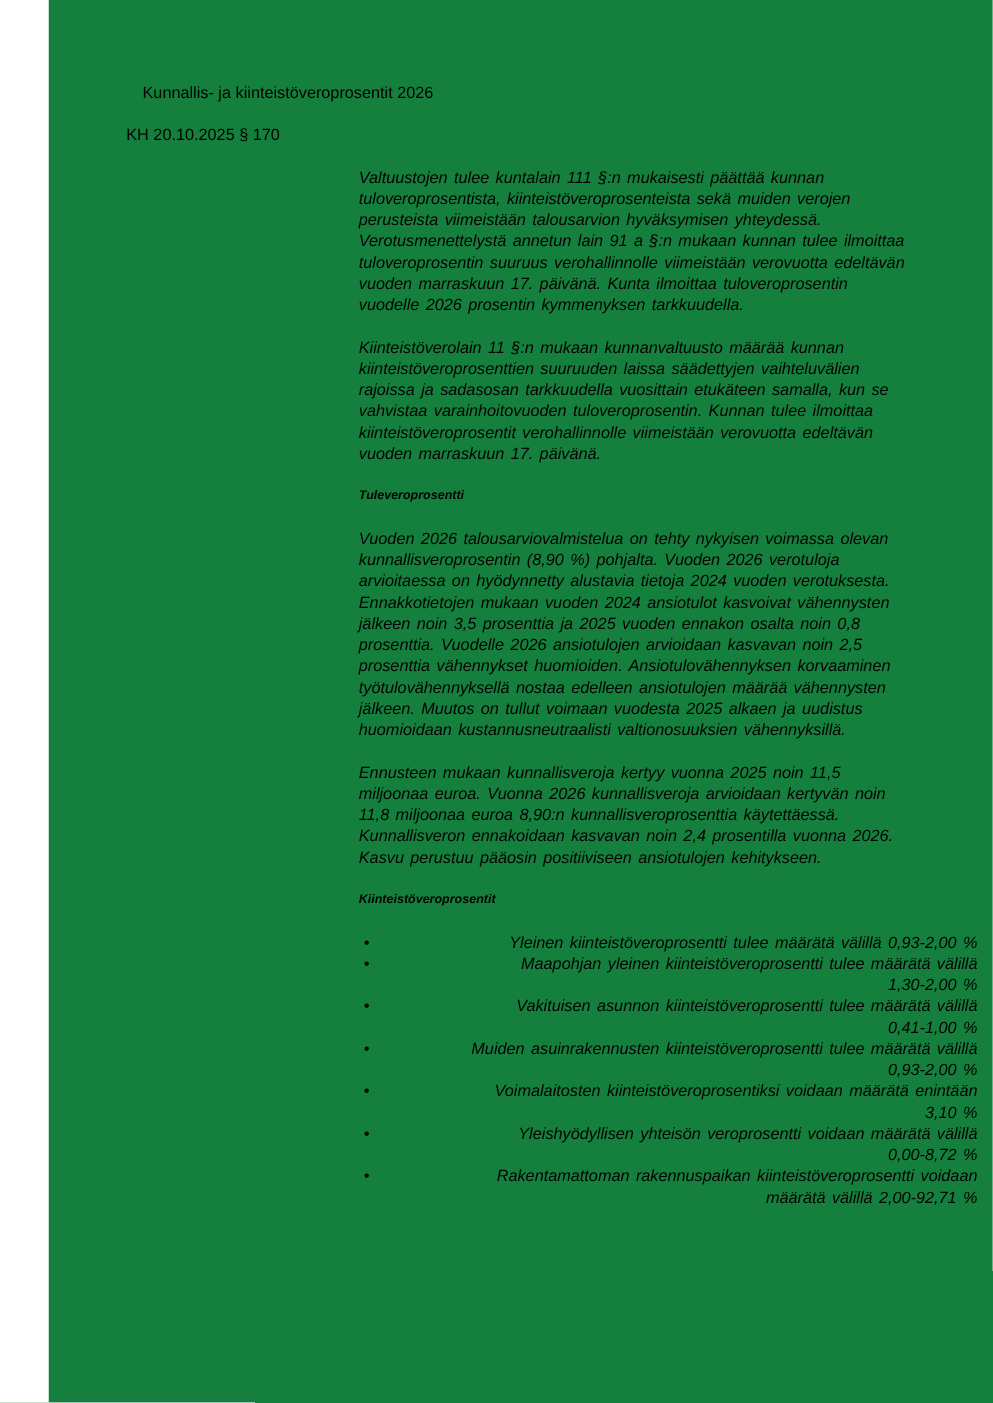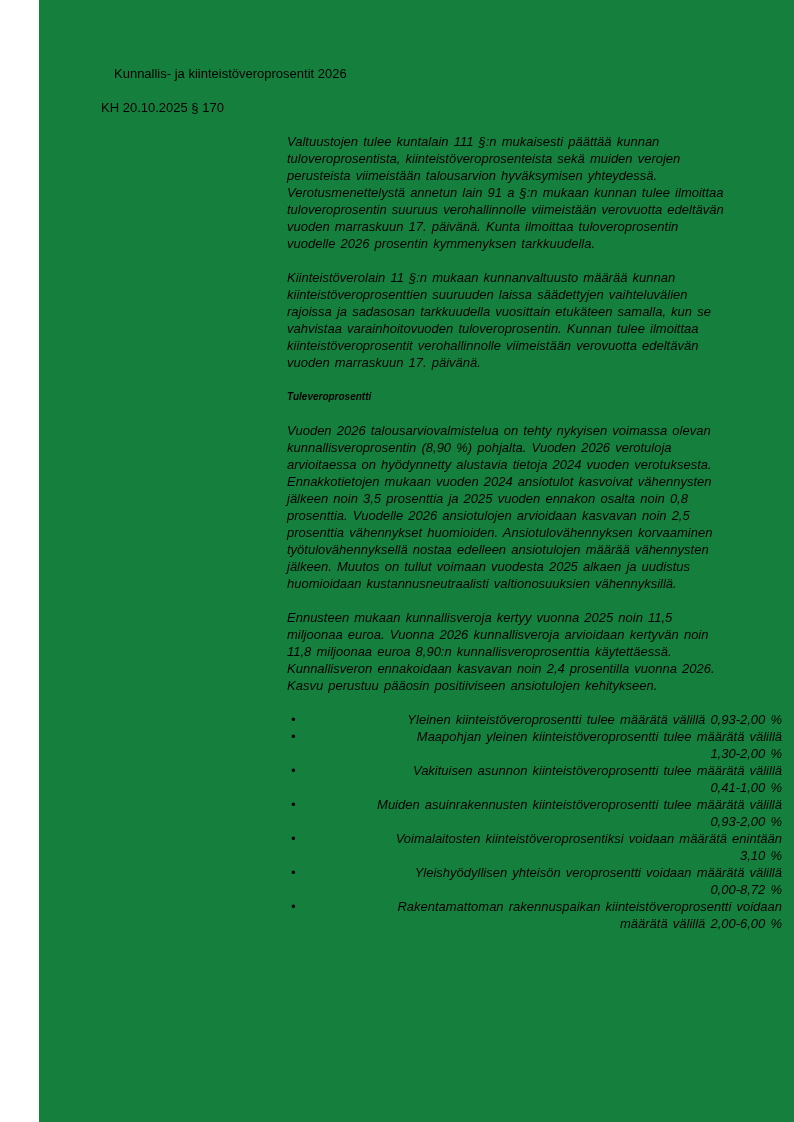--- a/index.html
+++ b/index.html
@@ -105,20 +105,21 @@
 prosenttia. Vuodelle 2026 ansiotulojen arvioidaan kasvavan noin 2,5
 prosenttia vähennykset huomioiden. Ansiotulovähennyksen korvaaminen
 työtulovähennyksellä nostaa edelleen ansiotulojen määrää vähennysten
 jälkeen. Muutos on tullut voimaan vuodesta 2025 alkaen ja uudistus
 huomioidaan kustannusneutraalisti valtionosuuksien vähennyksillä.</p>
       <p class="block paragraph">Ennusteen mukaan kunnallisveroja kertyy vuonna 2025 noin 11,5
 miljoonaa euroa. Vuonna 2026 kunnallisveroja arvioidaan kertyvän noin
 11,8 miljoonaa euroa 8,90:n kunnallisveroprosenttia käytettäessä.
 Kunnallisveron ennakoidaan kasvavan noin 2,4 prosentilla vuonna 2026.
 Kasvu perustuu pääosin positiiviseen ansiotulojen kehitykseen.</p>
+      <h2 class="block heading">Kiinteistöveroprosentit</h2>
       <ul class="block bullet-list">
         <li>
           <span class="bullet-marker">•</span>
           <span class="bullet-text">Yleinen kiinteistöveroprosentti tulee määrätä välillä 0,93-2,00 %</span>
         </li>
         <li>
           <span class="bullet-marker">•</span>
           <span class="bullet-text">Maapohjan yleinen kiinteistöveroprosentti tulee määrätä välillä
 1,30-2,00 %</span>
         </li>
@@ -138,17 +139,17 @@
 3,10 %</span>
         </li>
         <li>
           <span class="bullet-marker">•</span>
           <span class="bullet-text">Yleishyödyllisen yhteisön veroprosentti voidaan määrätä välillä
 0,00-8,72 %</span>
         </li>
         <li>
           <span class="bullet-marker">•</span>
           <span class="bullet-text">Rakentamattoman rakennuspaikan kiinteistöveroprosentti voidaan
-määrätä välillä 2,00-6,00 %</span>
+määrätä välillä 2,00-92,71 %</span>
         </li>
       </ul>
     </main>
 </div>
 
 </body></html>

